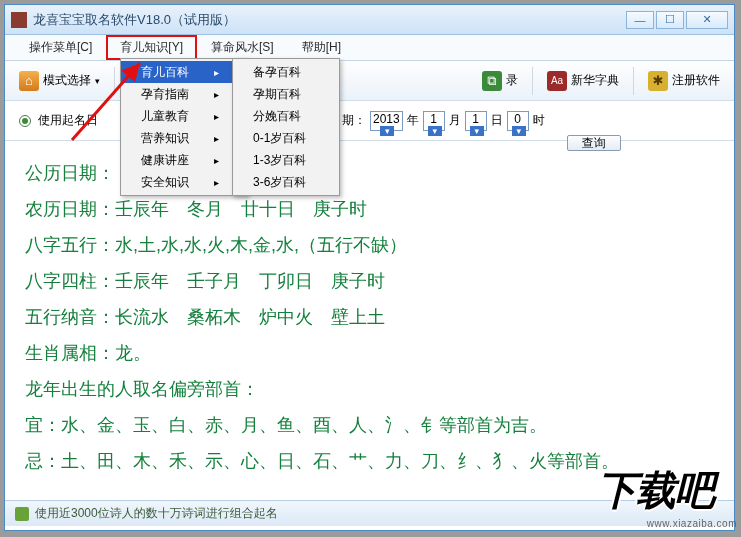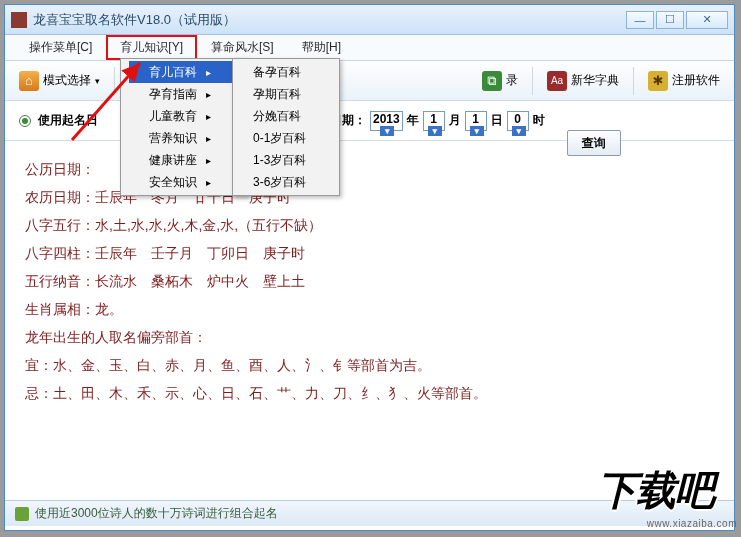--- a/index.html
+++ b/index.html
@@ -10,34 +10,34 @@
 .titlebar .title { font-size: 13px; color: #2a4a6a; flex: 1; }
 .win-btn { width: 28px; height: 18px; margin-left: 2px; border: 1px solid #8ab4dc; background: linear-gradient(#f5faff,#d8eafb); display: flex; align-items: center; justify-content: center; font-size: 11px; color: #3a6a9a; cursor: pointer; }
 .win-btn.close { width: 42px; }
 .menubar { height: 26px; display: flex; align-items: stretch; border-bottom: 1px solid #c5d5e5; background: #f8fbfe; padding-left: 10px; position: relative; }
 .menu-item { padding: 0 14px; display: flex; align-items: center; font-size: 12px; color: #2a2a2a; cursor: pointer; }
 .menu-item.highlighted { border: 2px solid #e01010; border-top-width: 2px; border-bottom-width: 2px; padding: 4px 12px; }
 .toolbar { height: 40px; display: flex; align-items: center; padding: 0 10px; gap: 10px; border-bottom: 1px solid #d0dce8; background: linear-gradient(#fefefe,#eaf2fa); }
 .tool-btn { display: flex; align-items: center; font-size: 12px; gap: 4px; padding: 3px 4px; cursor: pointer; }
 .tool-ic { width: 20px; height: 20px; border-radius: 3px; display: flex; align-items: center; justify-content: center; font-size: 13px; }
 .sep { width: 1px; height: 28px; background: #cfd8e2; }
-.form-row { height: 40px; display: flex; align-items: center; padding: 0 14px; font-size: 12px; gap: 4px; border-bottom: 1px solid #d0dce8; background: #fff; font-weight: bold; }
+.form-row { height: 40px; display: flex; align-items: center; padding: 0 14px; font-size: 12px; gap: 4px; border-bottom: 1px solid #d0dce8; background: #fff; }
 .radio { width: 12px; height: 12px; border-radius: 50%; border: 1px solid #4a7a4a; display: inline-flex; align-items: center; justify-content: center; margin-right: 3px; }
 .radio.on::after { content:""; width:6px; height:6px; border-radius:50%; background:#3a8a3a; }
 .sel { height: 20px; border: 1px solid #7a9ac0; background:#fff; font-size:12px; padding: 0 2px; display:inline-flex; align-items:center;flex-direction:column; }
 .sel .dd { width:14px; height:18px; margin-left:2px; background:#3a72c8; color:#fff; display:flex; align-items:center; justify-content:center; font-size:9px; }
-.btn { height: 26px; padding: 0 14px; border: 1px solid #8a9ab0; background: linear-gradient(#fdfdfe,#e4ecf4); border-radius: 2px; font-size: 12px; cursor:pointer; display:flex; align-items:center;margin-top:45px; }
-.content { padding: 14px 20px; font-size: 14px; color: #7f1d1d; line-height: 2.0; height: 330px; overflow: hidden; background:#fff; }
+.btn { height: 16px; padding: 0 14px; border: 1px solid #8a9ab0; background: linear-gradient(#fdfdfe,#e4ecf4); border-radius: 2px; font-size: 12px; cursor:pointer; display:flex; align-items:center;margin-top:45px; }
+.content { padding: 14px 20px; font-size: 18px; color: #15803d; line-height: 2.0; height: 330px; overflow: hidden; background:#fff; }
 .statusbar { position:absolute; bottom:4px; left:0; right:0; height: 26px; background: linear-gradient(#f0f6fc,#dce9f6); border-top:1px solid #b8cde2; display:flex; align-items:center; padding:0 10px; font-size:12px; color:#3a5a3a; }
 .statusbar .sic { width:14px; height:14px; background: #6aa23a; border-radius:2px; margin-right:6px; }
 .dropdown { position: absolute; background: #f2f2f2; border: 1px solid #9a9a9a; box-shadow: 2px 2px 4px rgba(0,0,0,0.25); font-size: 12px; z-index: 10; }
 .dropdown .dd-item { height: 22px; padding: 0 28px 0 20px; display: flex; align-items: center; justify-content: space-between; white-space: nowrap; cursor: pointer; }
 .dropdown .dd-item.hover { background: #2a63c8; color: #fff; }
 .dd-arrow { font-size: 10px; }
-.menu1 { left: 120px; top: 58px; width: 128px; padding: 2px 8px; }
+.menu1 { left: 120px; top: 58px; width: 128px; padding: 2px 0; }
 .menu2 { left: 232px; top: 58px; width: 108px; padding: 2px 0; }
 .arrow-line { position: absolute; left: 62px; top: 55px; width: 95px; height: 95px; z-index: 20; pointer-events:none; }
 .watermark { position: absolute; right: 4px; bottom: 14px; width: 140px; height: 60px; z-index: 30; }
 .watermark .big { font-size: 40px; font-weight: 900; font-style: italic; color: #000; letter-spacing: -1px; text-shadow: 2px 0 #fff, -2px 0 #fff, 0 2px #fff, 0 -2px #fff; }
 .watermark .url { font-size: 10px; color: #666; text-align: right; letter-spacing: 0.5px; }
 </style>
 </head>
 <body>
 
 <div class="window">

